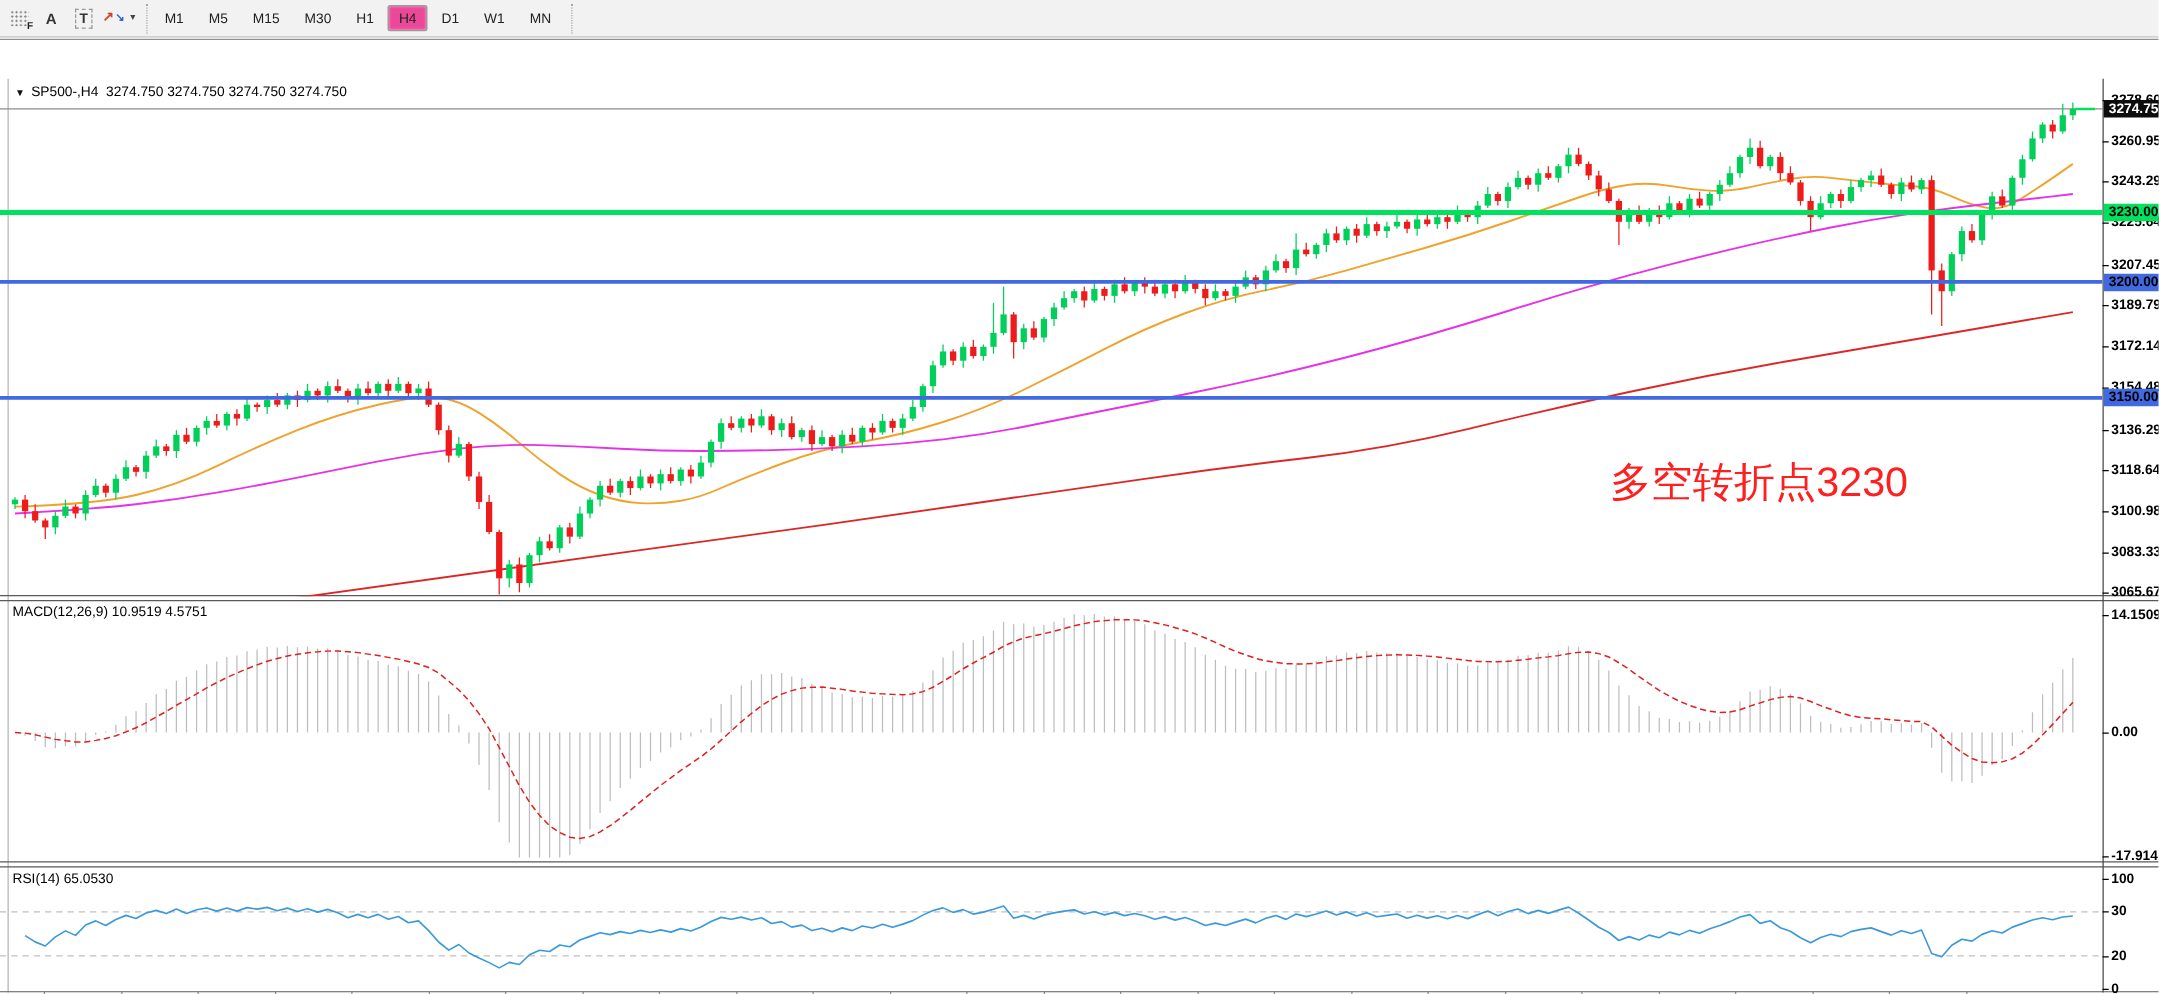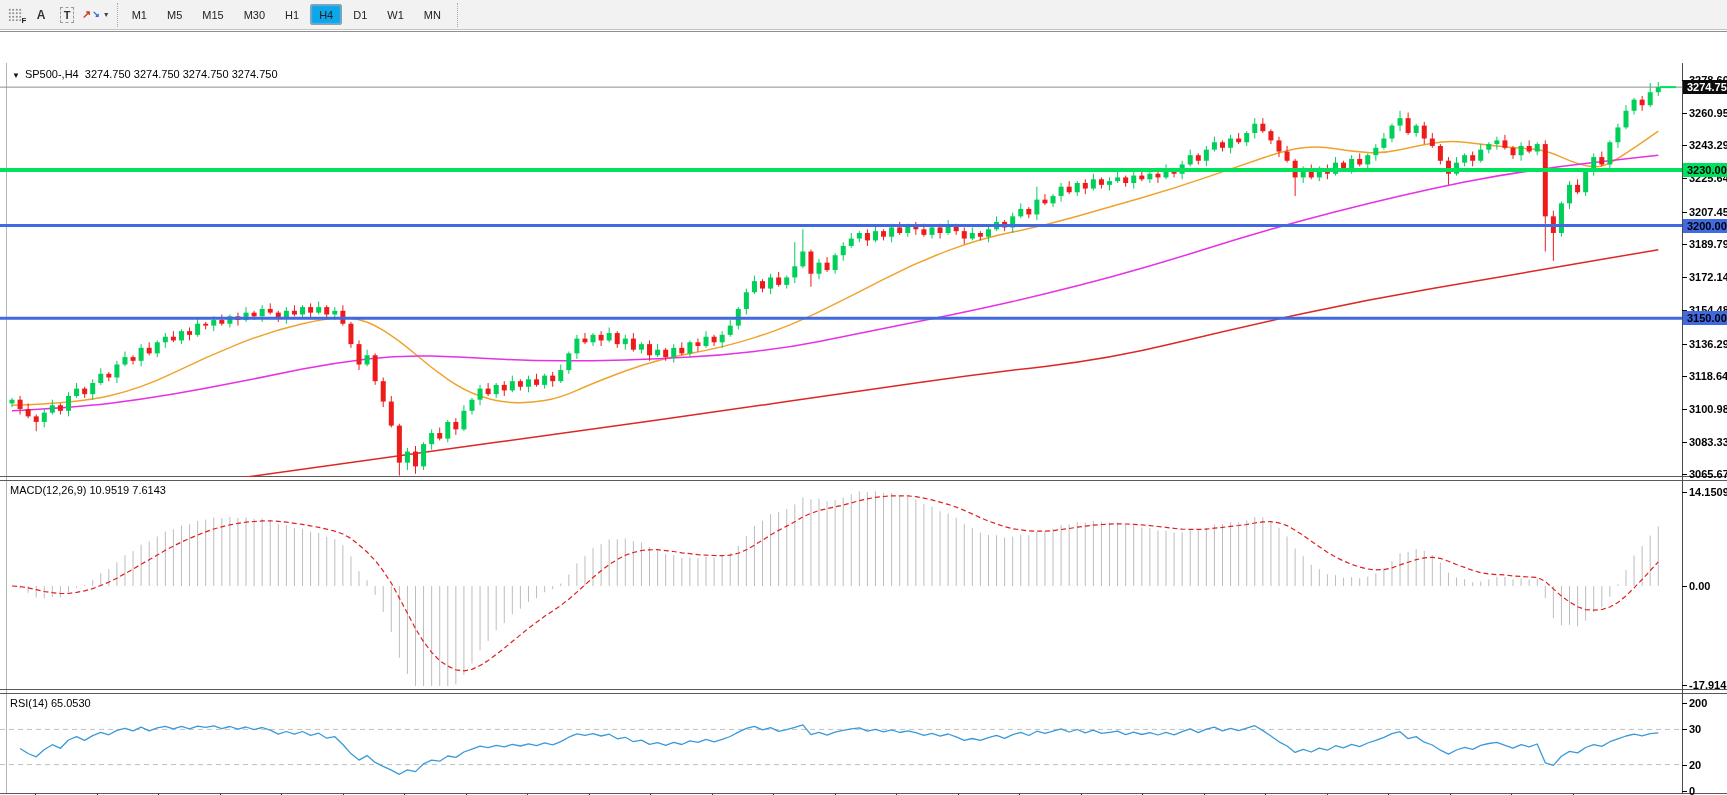--- a/index.html
+++ b/index.html
@@ -17,21 +17,21 @@
     background-size:3.5px 3.5px;background-position:0 0;}
   .gridico .fsub{position:absolute;right:-4px;bottom:-4px;font-size:8px;font-weight:700;color:#222;background:#f2f2f2;line-height:8px;}
   .tbox{border:1px dashed #9a9a9a;padding:0 3px;line-height:14px;font-size:11px;}
   .arrowsico{display:flex;align-items:center;gap:1px;}
   .arr{font-size:11px;line-height:11px;font-weight:700;}
   .caret-sm{font-size:7px;color:#444;margin-left:3px;}
   .tsep{width:1px;height:24px;border-left:1px dotted #a8a8a8;margin:0 5px;}
   #tfbar{display:flex;align-items:center;}
   .tfbtn{height:21px;padding:2px 8px;font-size:11px;color:#222;display:flex;align-items:center;
          border:1px solid transparent;border-radius:2px;margin-right:2px;cursor:pointer;text-align:right;}
-  .tfbtn.active{background:#0ea5e9;border:1px solid #9c9c9c;box-shadow:inset 0 0 2px #ddd;}
+  .tfbtn.active{background:#ec4899;border:1px solid #9c9c9c;box-shadow:inset 0 0 2px #ddd;}
   
   #chartwin{position:absolute;left:0;top:31px;width:1727px;height:764px;background:#fff;
             border-top:1px solid #8f8f8f;}
   #wleft{position:absolute;left:6px;top:31px;width:1px;height:752px;background:#b5b5b5;}
   #title{position:absolute;left:12px;top:36px;font-size:11px;color:#000;white-space:pre;z-index:30;}
   #title .sym-caret{font-size:8px;margin-right:5px;color:#111;cursor:pointer;}
   .panel{position:absolute;left:0;width:1727px;}
   #main-panel{top:32px;height:413px;border-bottom:1px solid #5a5a5a;}
   #macd-panel{top:448px;height:210px;border-top:1px solid #5a5a5a;border-bottom:1px solid #5a5a5a;}
   #rsi-panel{top:661px;height:101px;border-top:1px solid #5a5a5a;border-bottom:1px solid #5a5a5a;}
@@ -540,20 +540,21 @@
           <div class="axlab" style="top: 344.988px;">3100.985</div>
           <div class="axtick" style="top: 377.688px;"></div>
           <div class="axlab" style="top: 377.688px;">3083.330</div>
           <div class="axtick" style="top: 410.389px;"></div>
           <div class="axlab" style="top: 410.389px;">3065.675</div>
           <div class="badge" style="top: 23.1402px; background: rgb(12, 12, 12); color: rgb(255, 255, 255);">3274.750</div>
           <div class="badge" style="top: 106.026px; background: rgb(0, 226, 94); color: rgb(0, 0, 0);">3230.000</div>
           <div class="badge" style="top: 161.592px; background: rgb(65, 105, 225); color: rgb(0, 0, 0);">3200.000</div>
           <div class="badge" style="top: 254.202px; background: rgb(65, 105, 225); color: rgb(0, 0, 0);">3150.000</div>
         </div>
+      <div id="annotation" style="color: rgb(255, 31, 31);">多空转折点3230</div>
     </div>
 
     <div class="panel" id="macd-panel">
       <svg id="macd-svg" width="1682" height="208">
           <g>
             <line x1="12" y1="105" x2="12" y2="105" stroke="#bdbdbd" stroke-width="1"></line>
             <line x1="20.07" y1="105" x2="20.07" y2="107.64045584045354" stroke="#bdbdbd" stroke-width="1"></line>
             <line x1="28.14" y1="105" x2="28.14" y2="111.79146305630253" stroke="#bdbdbd" stroke-width="1"></line>
             <line x1="36.21" y1="105" x2="36.21" y2="116.55055460084562" stroke="#bdbdbd" stroke-width="1"></line>
             <line x1="44.28" y1="105" x2="44.28" y2="117.50710148502102" stroke="#bdbdbd" stroke-width="1"></line>
@@ -753,41 +754,41 @@
             <line x1="1609.8600000000001" y1="105" x2="1609.8600000000001" y2="115.85811248322324" stroke="#bdbdbd" stroke-width="1"></line>
             <line x1="1617.93" y1="105" x2="1617.93" y2="103.3622842193708" stroke="#bdbdbd" stroke-width="1"></line>
             <line x1="1626" y1="105" x2="1626" y2="88.83794829505146" stroke="#bdbdbd" stroke-width="1"></line>
             <line x1="1634.0700000000002" y1="105" x2="1634.0700000000002" y2="74.47411874414044" stroke="#bdbdbd" stroke-width="1"></line>
             <line x1="1642.14" y1="105" x2="1642.14" y2="65.15255292796724" stroke="#bdbdbd" stroke-width="1"></line>
             <line x1="1650.21" y1="105" x2="1650.21" y2="54.606795631220585" stroke="#bdbdbd" stroke-width="1"></line>
             <line x1="1658.28" y1="105" x2="1658.28" y2="45.46648098981833" stroke="#bdbdbd" stroke-width="1"></line>
           </g>
           <polyline points="12.0,105.0 20.1,105.5 28.1,106.8 36.2,108.7 44.3,110.5 52.4,111.6 60.4,112.5 68.5,112.5 76.6,111.3 84.6,109.8 92.7,107.6 100.8,104.5 108.8,101.2 116.9,97.2 125.0,92.6 133.1,88.1 141.1,83.2 149.2,78.7 157.3,74.1 165.3,69.3 173.4,65.1 181.5,61.0 189.5,57.5 197.6,54.0 205.7,50.9 213.8,48.0 221.8,45.8 229.9,43.8 238.0,42.4 246.0,41.2 254.1,40.5 262.2,39.9 270.2,39.8 278.3,40.4 286.4,41.1 294.4,42.3 302.5,43.4 310.6,44.9 318.7,46.3 326.7,48.2 334.8,50.2 342.9,53.0 350.9,57.4 359.0,64.0 367.1,71.0 375.2,79.6 383.2,89.9 391.3,102.1 399.4,117.1 407.4,132.2 415.5,147.6 423.6,160.8 431.6,171.3 439.7,179.7 447.8,185.1 455.9,188.8 463.9,189.8 472.0,188.3 480.1,184.5 488.1,179.6 496.2,173.5 504.3,167.2 512.3,160.5 520.4,153.9 528.5,147.3 536.6,141.3 544.6,135.3 552.7,129.9 560.8,124.4 568.8,118.2 576.9,111.1 585.0,103.8 593.0,96.5 601.1,89.8 609.2,83.6 617.3,78.5 625.3,74.3 633.4,71.5 641.5,69.5 649.5,68.8 657.6,68.7 665.7,69.6 673.7,70.5 681.8,71.8 689.9,72.7 698.0,73.7 706.0,74.1 714.1,74.5 722.2,74.7 730.2,74.1 738.3,72.3 746.4,68.8 754.4,64.1 762.5,59.2 770.6,54.0 778.6,49.4 786.7,45.1 794.8,40.8 802.9,35.9 810.9,32.4 819.0,29.5 827.1,27.7 835.1,25.9 843.2,24.0 851.3,21.9 859.4,19.6 867.4,17.9 875.5,16.3 883.6,15.5 891.6,14.8 899.7,14.8 907.8,14.9 915.8,15.6 923.9,17.2 932.0,18.9 940.1,21.2 948.1,23.4 956.2,26.1 964.3,29.4 972.3,32.9 980.4,36.7 988.5,40.1 996.5,42.9 1004.6,45.7 1012.7,47.7 1020.8,48.9 1028.8,49.9 1036.9,50.1 1045.0,50.1 1053.0,49.6 1061.1,48.5 1069.2,47.5 1077.2,46.2 1085.3,45.2 1093.4,44.2 1101.5,43.5 1109.5,43.1 1117.6,42.8 1125.7,43.0 1133.7,43.3 1141.8,43.9 1149.9,44.6 1157.9,45.5 1166.0,46.4 1174.1,47.4 1182.2,48.2 1190.2,48.3 1198.3,48.4 1206.4,48.1 1214.4,47.2 1222.5,46.4 1230.6,45.3 1238.6,44.5 1246.7,43.5 1254.8,42.0 1262.9,40.9 1270.9,40.7 1279.0,41.9 1287.1,44.6 1295.1,49.2 1303.2,54.4 1311.3,60.3 1319.3,65.8 1327.4,71.3 1335.5,75.9 1343.5,80.0 1351.6,83.3 1359.7,86.1 1367.8,88.0 1375.8,88.9 1383.9,88.6 1392.0,86.8 1400.0,83.9 1408.1,81.3 1416.2,78.7 1424.3,76.9 1432.3,76.3 1440.4,77.4 1448.5,80.2 1456.5,83.5 1464.6,86.4 1472.7,89.4 1480.7,91.6 1488.8,93.0 1496.9,93.6 1505.0,94.0 1513.0,94.9 1521.1,95.4 1529.2,96.1 1537.2,96.3 1545.3,100.5 1553.4,107.9 1561.4,115.1 1569.5,120.9 1577.6,125.8 1585.7,128.6 1593.7,129.1 1601.8,128.5 1609.9,126.0 1617.9,121.5 1626.0,114.9 1634.1,106.8 1642.1,98.5 1650.2,89.7 1658.3,80.9" fill="none" stroke="#e02020" stroke-width="1.2" stroke-dasharray="5 3"></polyline>
         </svg>
-      <div class="indlabel">MACD(12,26,9) 10.9519 7.6143</div>
+      <div class="indlabel">MACD(12,26,9) 10.9519 4.5751</div>
       <div id="macd-axis">
           <div class="axtick" style="top: 11.321px;"></div>
           <div class="axlab" style="top: 11.321px;">14.1509</div>
           <div class="axtick" style="top: 105px;"></div>
           <div class="axlab" style="top: 105px;">0.00</div>
           <div class="axtick" style="top: 204.426px;"></div>
           <div class="axlab" style="top: 204.426px;">-17.914</div>
         </div>
     </div>
 
     <div class="panel" id="rsi-panel">
       <svg id="rsi-svg" width="1682" height="99">
           <line x1="0" y1="35.4" x2="1682" y2="35.4" stroke="#c0c0c0" stroke-width="1" stroke-dasharray="5 4"></line>
           <line x1="0" y1="70.6" x2="1682" y2="70.6" stroke="#c0c0c0" stroke-width="1" stroke-dasharray="5 4"></line>
           <polyline points="20.1,54.5 28.1,59.5 36.2,62.8 44.3,55.5 52.4,50.7 60.4,54.3 68.5,46.0 76.6,42.7 84.6,46.4 92.7,41.6 100.8,38.3 108.8,40.8 116.9,36.4 125.0,34.3 133.1,36.8 141.1,33.2 149.2,36.8 157.3,33.8 165.3,32.4 173.4,34.9 181.5,32.4 189.5,34.9 197.6,32.1 205.7,33.3 213.8,31.9 221.8,34.6 229.9,32.5 238.0,35.2 246.0,33.0 254.1,35.7 262.2,33.5 270.2,36.2 278.3,40.2 286.4,37.5 294.4,40.2 302.5,37.5 310.6,41.4 318.7,39.2 326.7,44.2 334.8,42.7 342.9,50.5 350.9,59.6 359.0,66.1 367.1,61.6 375.2,68.4 383.2,72.4 391.3,76.1 399.4,80.3 407.4,75.9 415.5,77.6 423.6,69.8 431.6,66.2 439.7,67.2 447.8,62.0 455.9,63.4 463.9,58.0 472.0,55.1 480.1,52.2 488.1,53.7 496.2,51.3 504.3,52.8 512.3,50.3 520.4,52.0 528.5,49.9 536.6,51.7 544.6,48.9 552.7,50.8 560.8,47.6 568.8,43.2 576.9,39.9 585.0,41.4 593.0,39.7 601.1,42.0 609.2,40.2 617.3,44.8 625.3,43.3 633.4,47.7 641.5,46.1 649.5,50.4 657.6,48.6 665.7,51.4 673.7,48.3 681.8,50.5 689.9,46.8 698.0,48.4 706.0,45.4 714.1,47.8 722.2,45.3 730.2,42.5 738.3,38.1 746.4,34.4 754.4,32.3 762.5,35.9 770.6,33.7 778.6,37.3 786.7,35.7 794.8,33.4 802.9,30.8 810.9,40.6 819.0,38.3 827.1,41.2 835.1,38.1 843.2,36.3 851.3,34.9 859.4,33.9 867.4,37.2 875.5,35.4 883.6,37.9 891.6,35.9 899.7,38.5 907.8,36.8 915.8,38.6 923.9,41.4 932.0,39.3 940.1,42.1 948.1,40.0 956.2,42.8 964.3,46.4 972.3,44.5 980.4,46.4 988.5,43.7 996.5,41.3 1004.6,44.3 1012.7,40.6 1020.8,38.4 1028.8,41.5 1036.9,37.2 1045.0,39.3 1053.0,37.2 1061.1,34.8 1069.2,38.0 1077.2,35.5 1085.3,38.8 1093.4,36.2 1101.5,39.4 1109.5,38.3 1117.6,37.2 1125.7,40.6 1133.7,38.2 1141.8,40.5 1149.9,38.6 1157.9,41.0 1166.0,38.4 1174.1,40.9 1182.2,37.7 1190.2,34.8 1198.3,38.6 1206.4,35.2 1214.4,33.2 1222.5,36.9 1230.6,34.3 1238.6,36.7 1246.7,34.1 1254.8,31.7 1262.9,36.6 1270.9,42.0 1279.0,47.8 1287.1,52.0 1295.1,58.4 1303.2,55.3 1311.3,58.0 1319.3,54.1 1327.4,56.2 1335.5,51.7 1343.5,53.9 1351.6,50.3 1359.7,52.6 1367.8,49.0 1375.8,46.4 1383.9,43.3 1392.0,39.6 1400.0,37.7 1408.1,44.7 1416.2,42.6 1424.3,48.2 1432.3,51.0 1440.4,56.2 1448.5,60.2 1456.5,56.0 1464.6,53.4 1472.7,55.3 1480.7,51.3 1488.8,49.5 1496.9,48.3 1505.0,51.3 1513.0,54.1 1521.1,50.6 1529.2,52.8 1537.2,50.0 1545.3,68.8 1553.4,71.4 1561.4,62.2 1569.5,57.4 1577.6,58.9 1585.7,53.5 1593.7,50.6 1601.8,52.4 1609.9,47.7 1617.9,44.9 1626.0,42.0 1634.1,40.2 1642.1,41.8 1650.2,39.6 1658.3,38.8" fill="none" stroke="#3a9ad9" stroke-width="1.3" stroke-linejoin="round"></polyline>
         </svg>
       <div class="indlabel">RSI(14) 65.0530</div>
       <div id="rsi-axis">
           <div class="axtick" style="top: 9px;"></div>
-          <div class="axlab" style="top: 9px;">200</div>
+          <div class="axlab" style="top: 9px;">100</div>
           <div class="axtick" style="top: 35.4px;"></div>
           <div class="axlab" style="top: 35.4px;">30</div>
           <div class="axtick" style="top: 70.6px;"></div>
           <div class="axlab" style="top: 70.6px;">20</div>
           <div class="axtick" style="top: 97px;"></div>
           <div class="axlab" style="top: 97px;">0</div>
         </div>
     </div>
 
     <div id="axisline"></div>

